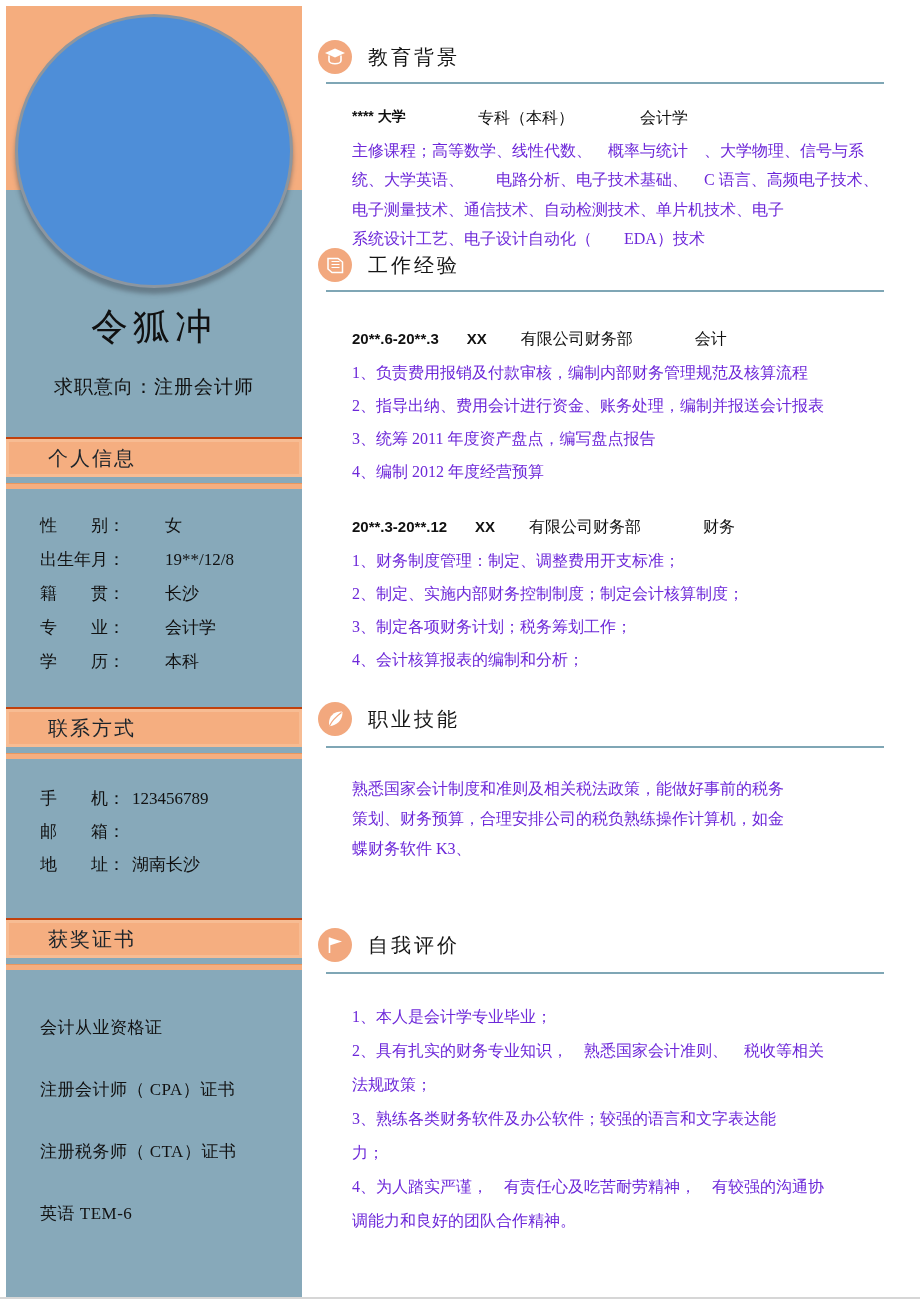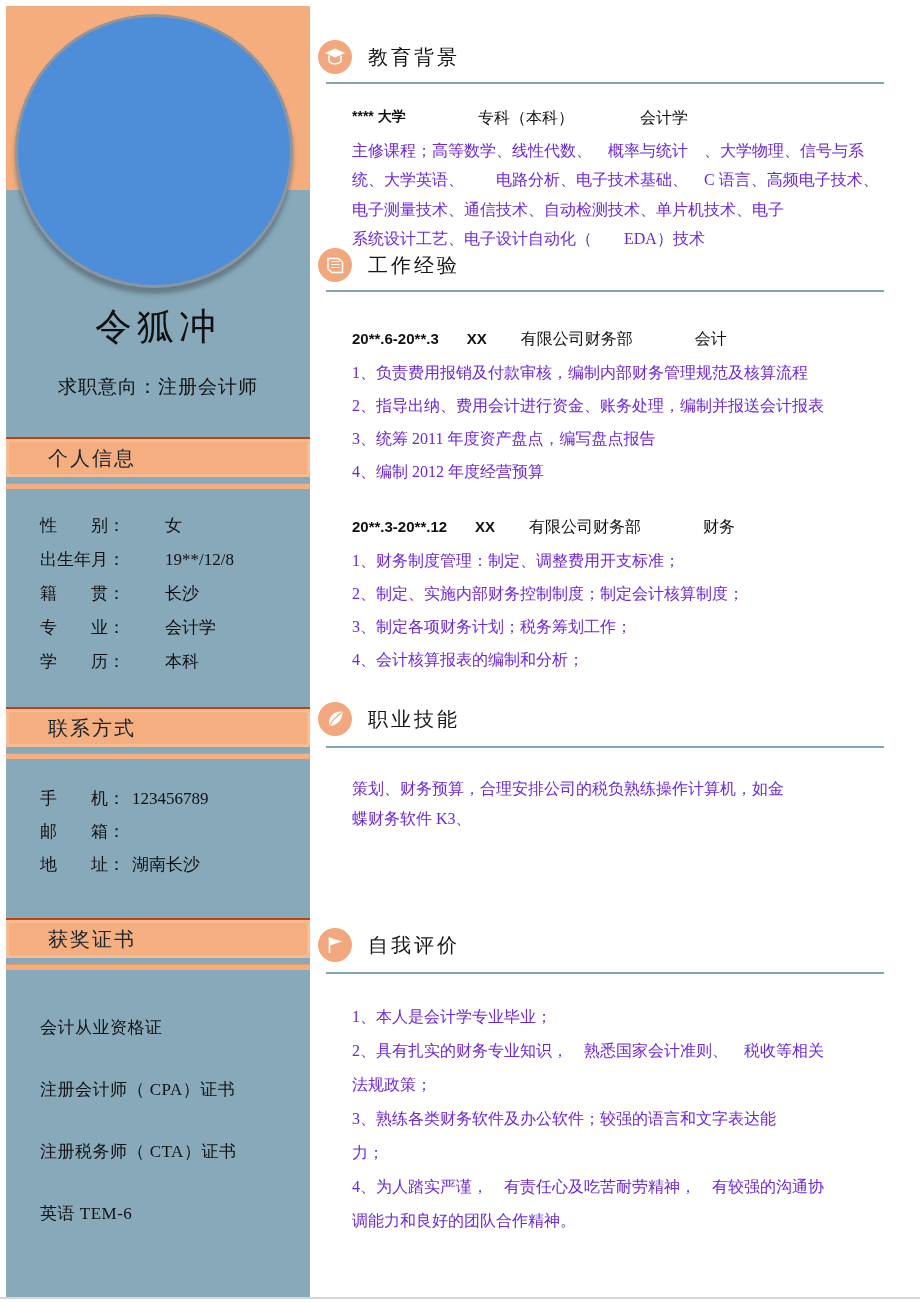--- a/index.html
+++ b/index.html
@@ -1,19 +1,19 @@
 <!DOCTYPE html>
 <html><head>
 <meta charset="utf-8">
 <style>
   html,body{margin:0;padding:0;background:#ffffff;}
   #page{position:relative;width:920px;height:1303px;background:#ffffff;overflow:hidden;
         font-family:"Liberation Serif","DejaVu Serif",serif;color:#1a1a1a;}
   
-  #sidebar{position:absolute;left:6px;top:6px;width:296px;height:1291px;background:#87a9ba;padding-left:8px;}
+  #sidebar{position:absolute;left:6px;top:6px;width:296px;height:1291px;background:#87a9ba;}
   .top-orange{position:absolute;left:0;top:0;width:100%;height:184px;background:#f5ad7e;}
   .photo-circle{position:absolute;left:9px;top:8px;width:272px;height:268px;border-radius:50%;
         background:#4e8ed8;border:3px solid #8c96a0;
         box-shadow:0 6px 4px rgba(70,80,90,.5);}
   .side-name{position:absolute;left:0;top:296px;width:100%;text-align:center;
         font-size:37px;letter-spacing:5px;color:#101010;}
   .side-objective{position:absolute;left:0;top:368px;width:100%;text-align:center;
         font-size:19px;letter-spacing:1px;color:#101010;}
   .band{position:absolute;left:0;width:100%;height:40px;background:#f5ae80;
         border-top:2px solid #c2410c;box-sizing:border-box;
@@ -184,20 +184,21 @@
 
     <span class="sec-icon" style="top:702px">
       <svg viewBox="0 0 34 34">
           <path d="M23.5 9.5c-7.5 0-12.5 4.5-12.5 11.5 0 1.1.15 2.2.45 3.2C19 23.5 24.5 18.5 24.5 10.6c0-.35-.35-1.1-1-1.1z" fill="#fff"></path>
           <path d="M11.5 24c3-6.5 8-10.5 12-13.5" stroke="#f2a87e" stroke-width="1.2" fill="none"></path>
         </svg>
     </span>
     <div class="sec-title" style="top:706px">职业技能</div>
     <div class="sec-line" style="top:746px"></div>
     <div class="body-lines lh30" style="top:774px">
+      <div>熟悉国家会计制度和准则及相关税法政策，能做好事前的税务</div>
       <div>策划、财务预算，合理安排公司的税负熟练操作计算机，如金</div>
       <div>蝶财务软件 K3、</div>
     </div>
 
     <span class="sec-icon" style="top:928px">
       <svg viewBox="0 0 34 34">
           <path d="M11.5 9.5L24 13.5l-12.5 4z" fill="#fff"></path>
           <path d="M11.5 9.5v15.5" stroke="#fff" stroke-width="1.6"></path>
         </svg>
     </span>

